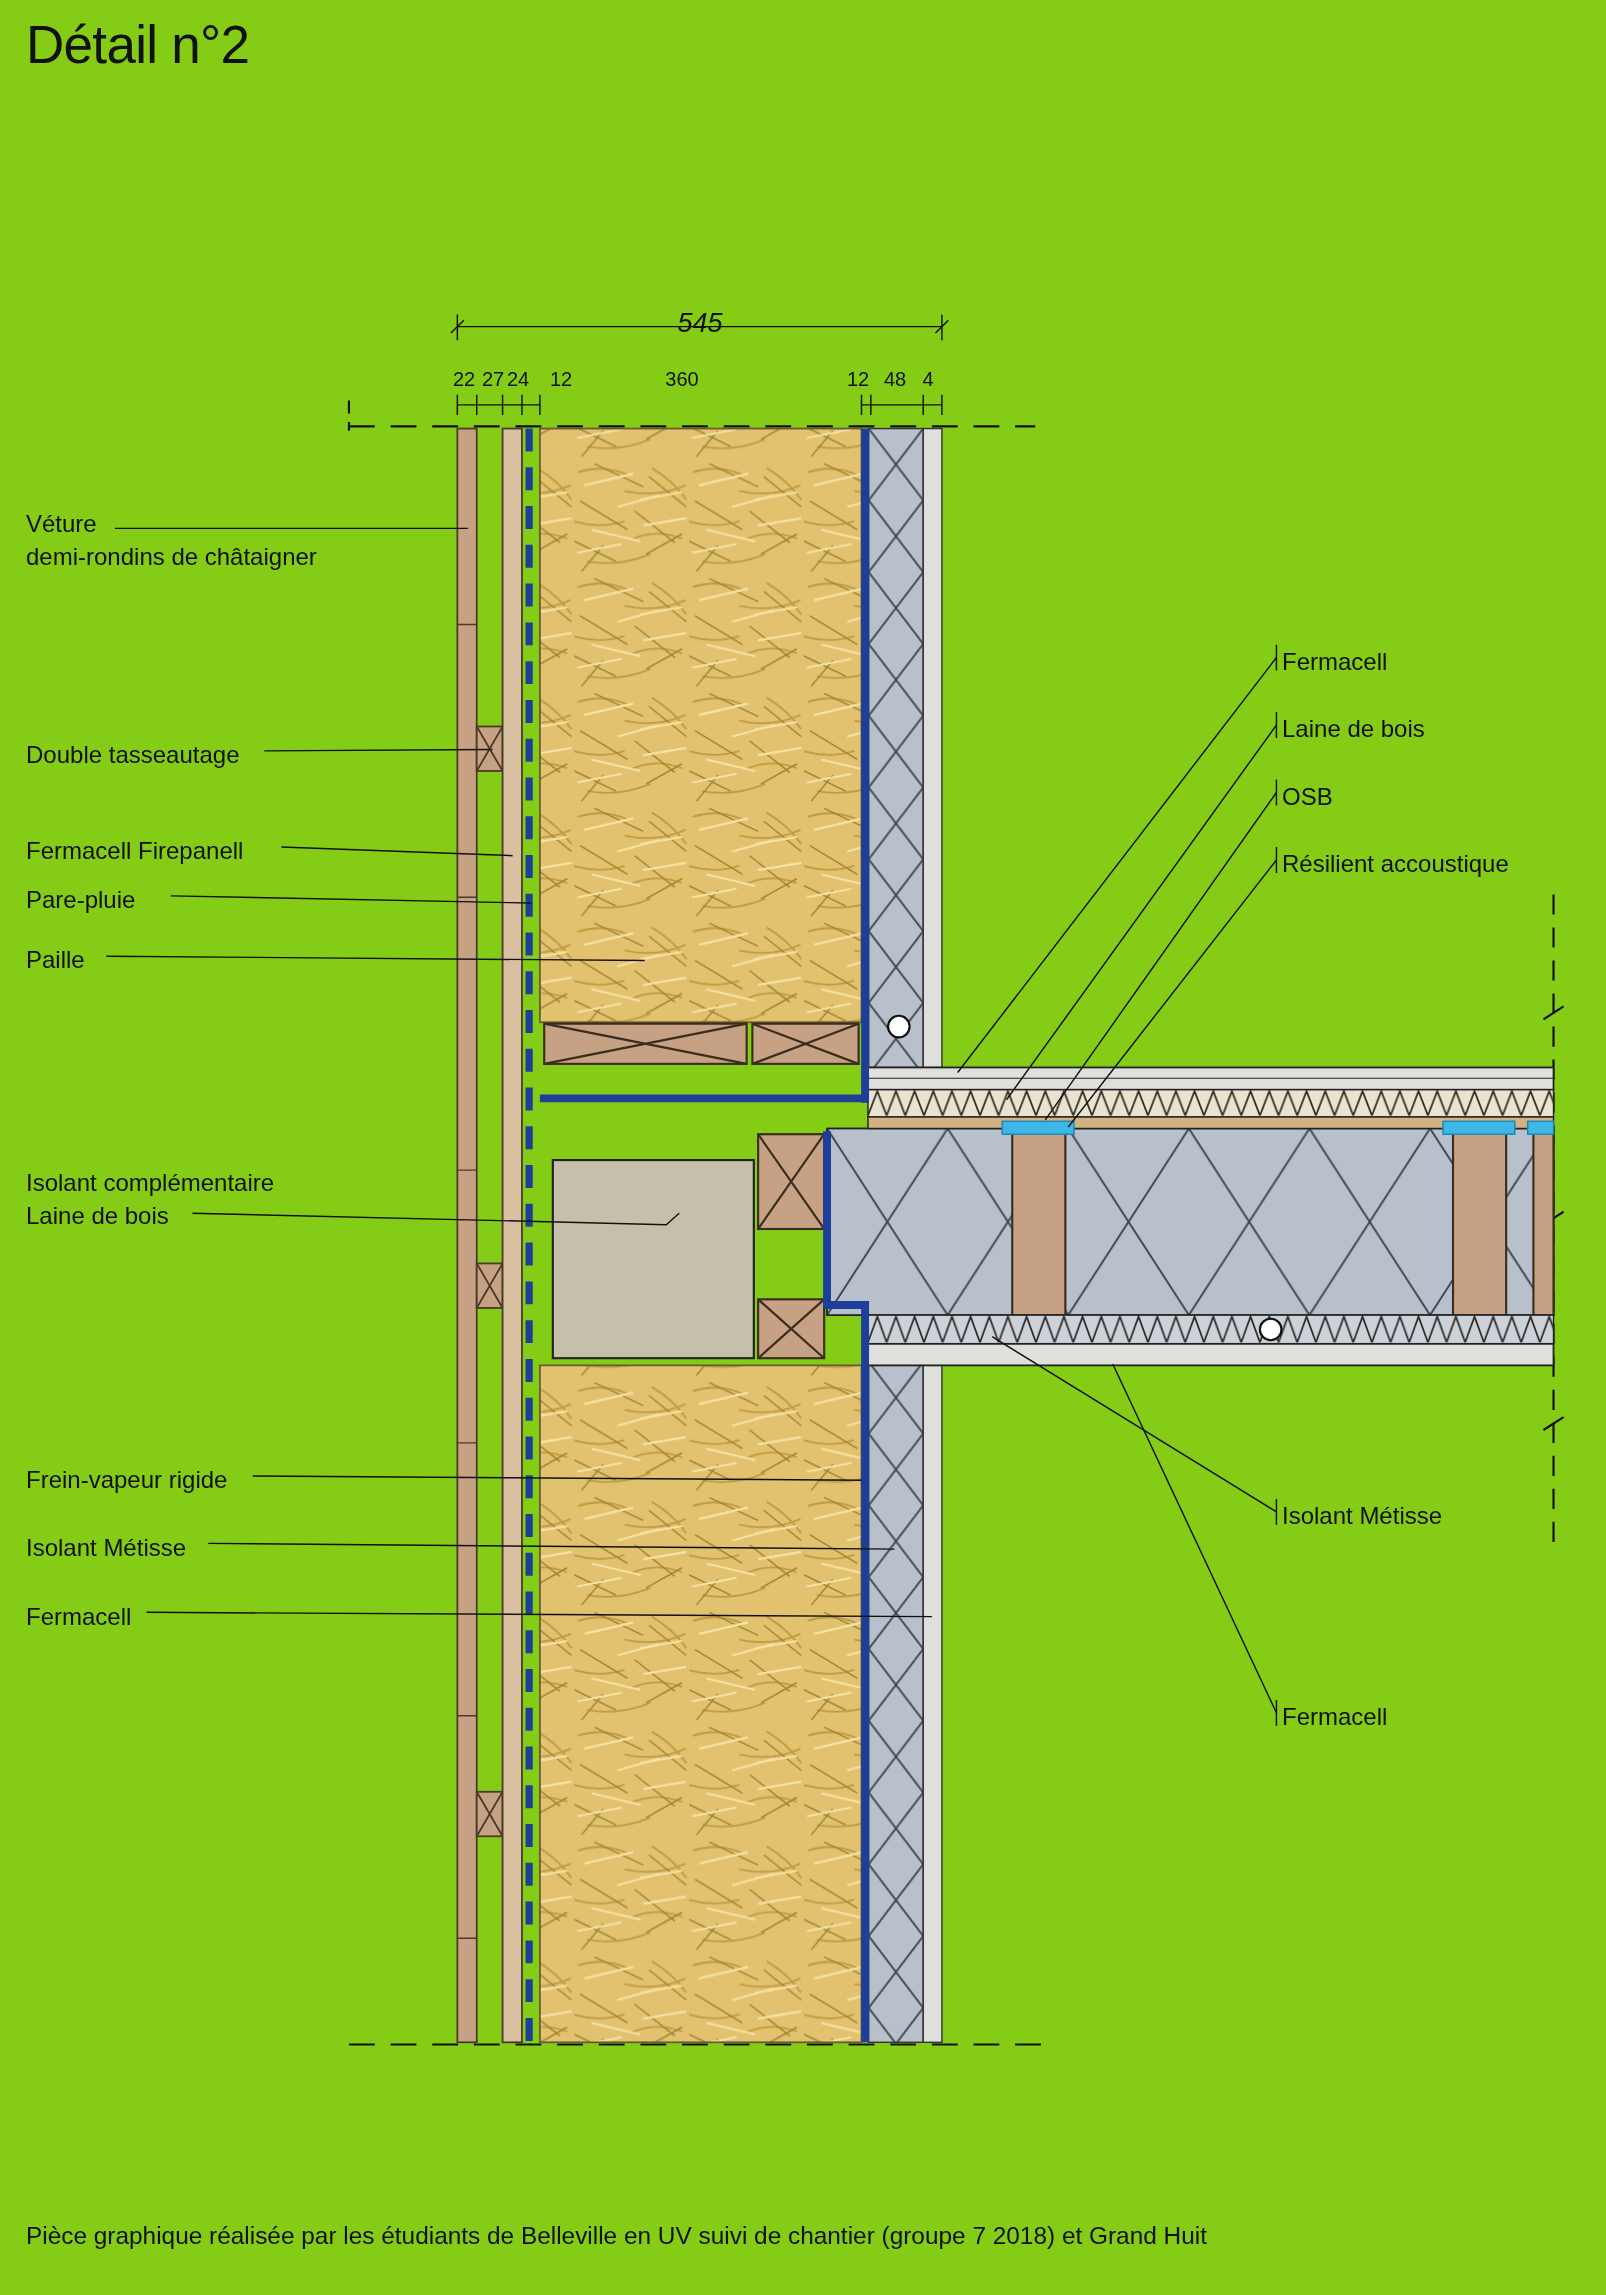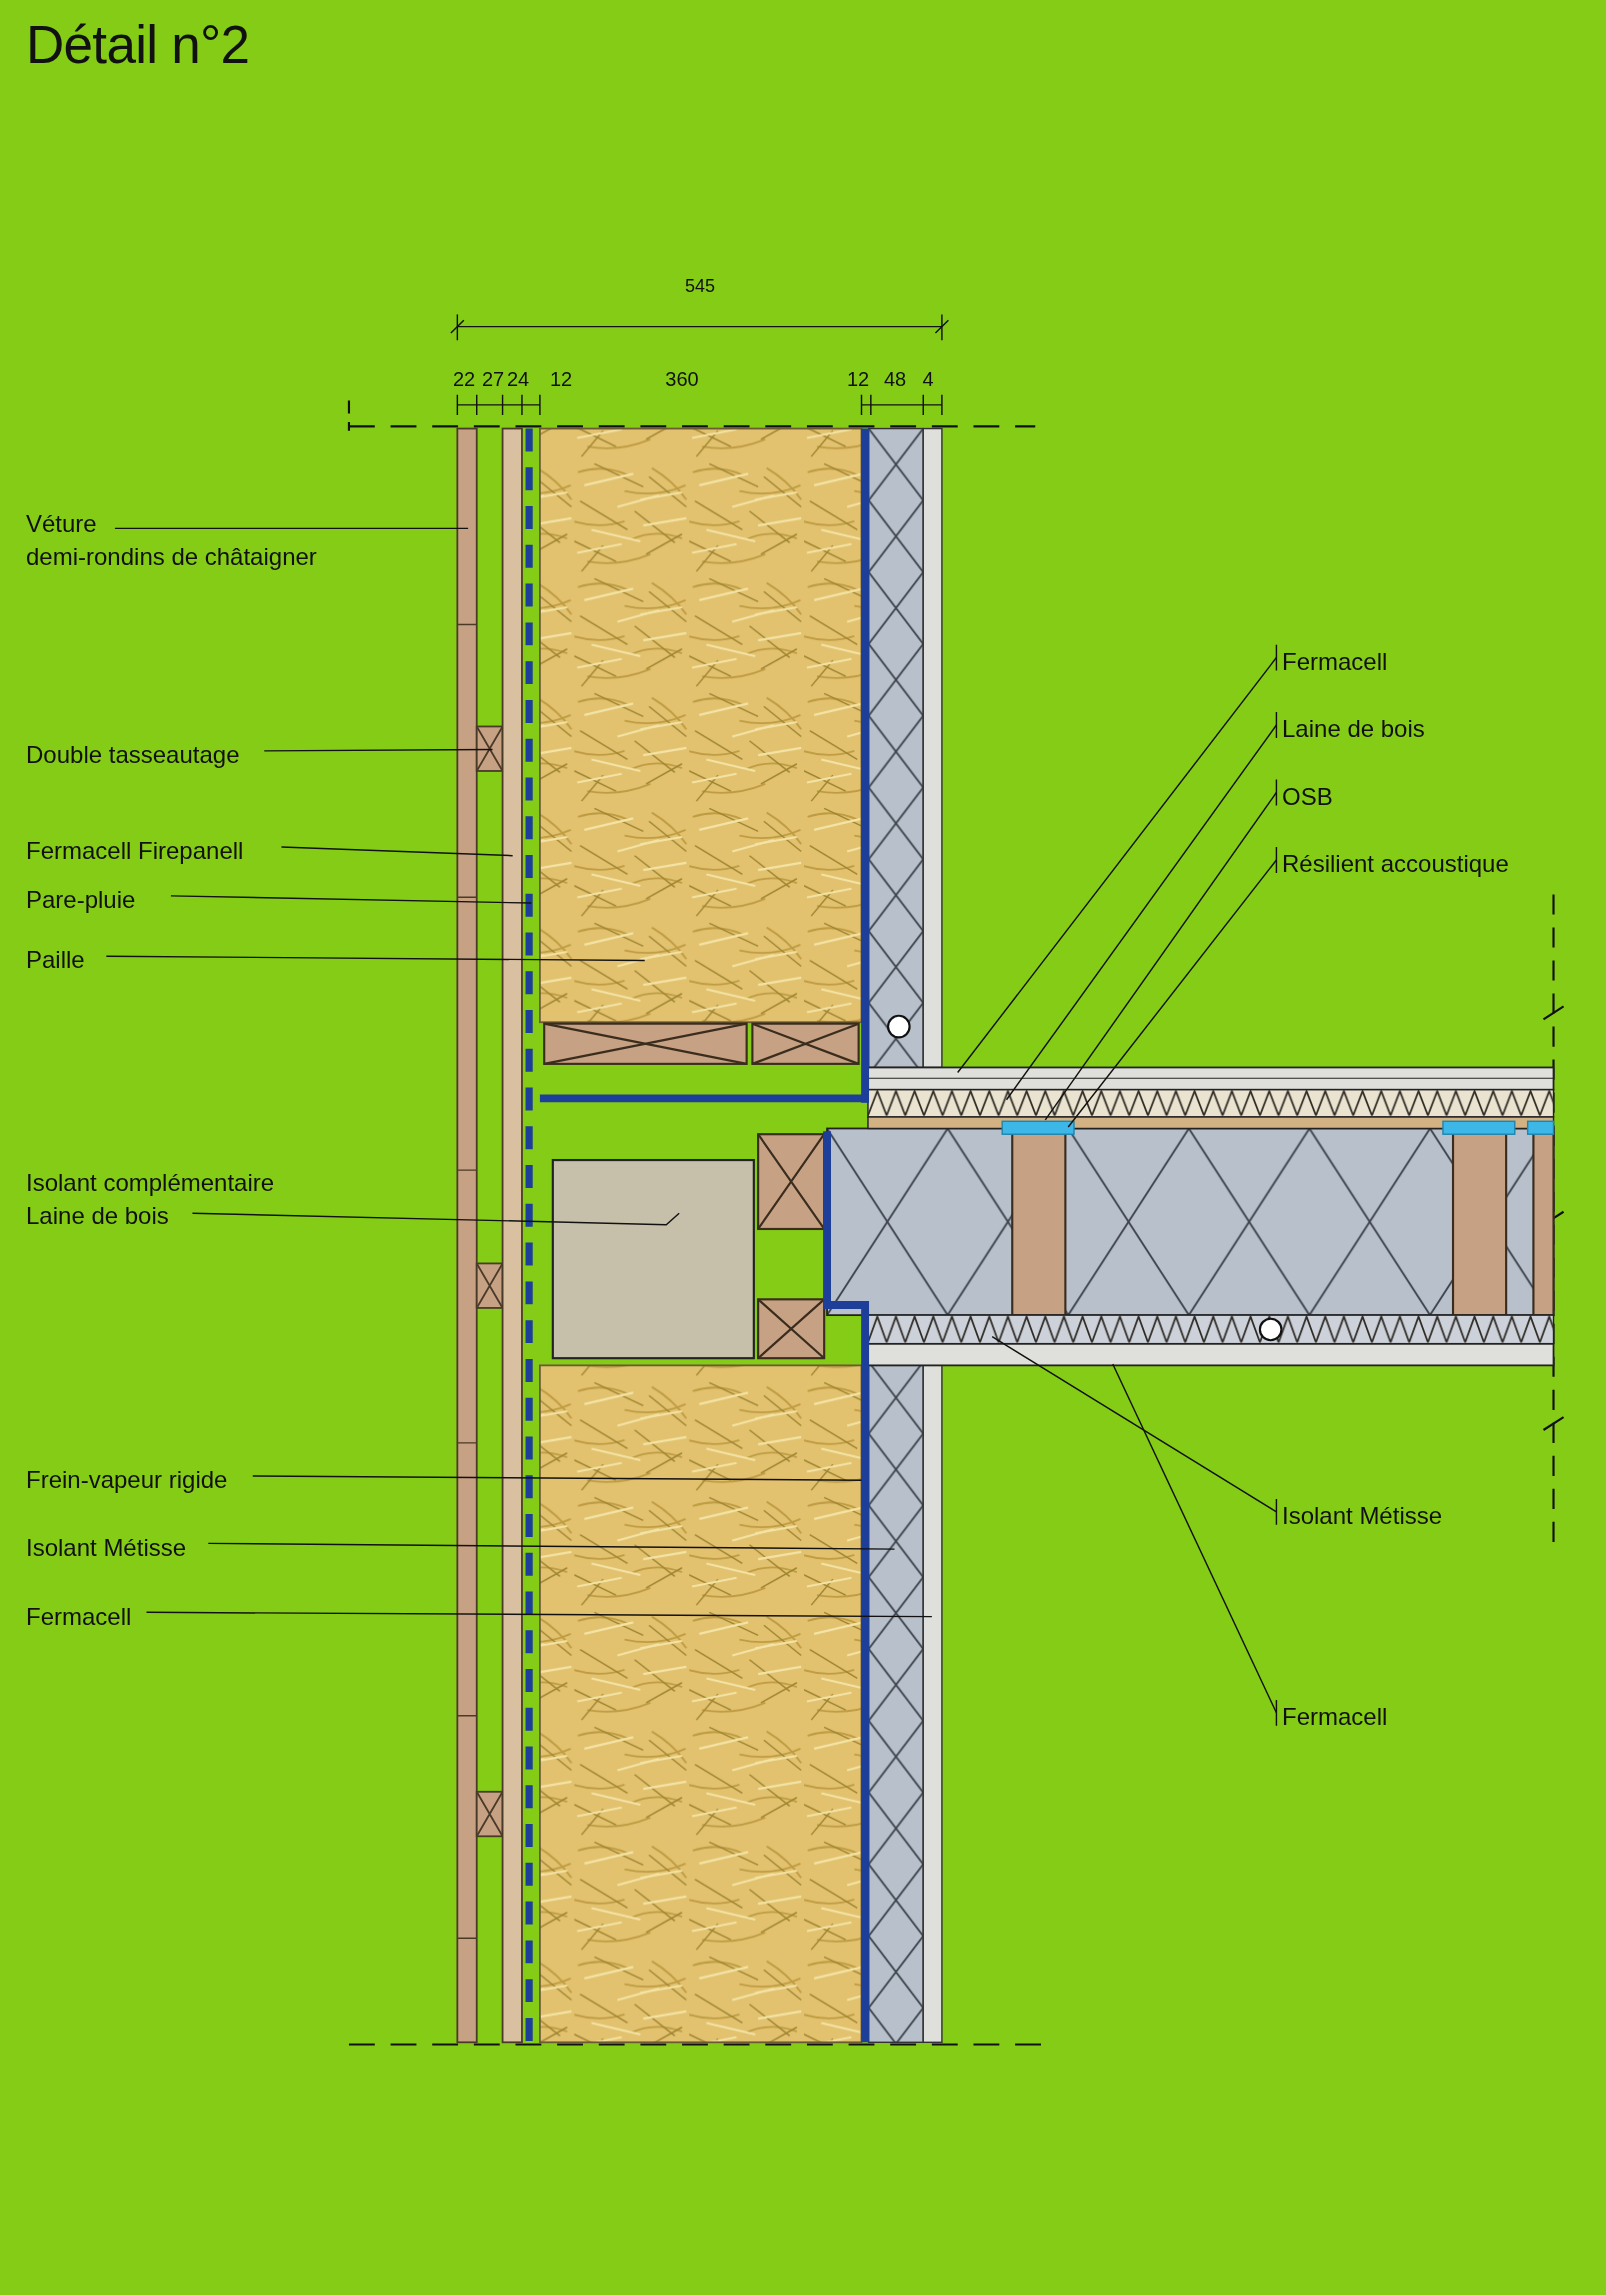--- a/index.html
+++ b/index.html
@@ -19,23 +19,24 @@
   .subtitle{
     position:absolute;left:26px;top:73px;
     font-size:30px;font-weight:400;
   }
   .label{
     position:absolute;
     font-size:24px;line-height:1.38;
     white-space:pre-line;
   }
   .dim-total{
-    position:absolute;top:276px;left:700px;
+    position:absolute;top:308px;left:700px;
     transform:translateX(-50%);
-    font-size:18px;
+    font-size:27px;
+    font-style:italic;
   }
   .dim-seg{
     position:absolute;top:368px;
     transform:translateX(-50%);
     font-size:20px;
   }
   .caption{
     position:absolute;left:26px;top:2222px;
     font-size:24.4px;
   }
@@ -241,14 +242,15 @@
   <div class="label" style="left:26px;top:1531px">Isolant Métisse</div>
   <div class="label" style="left:26px;top:1600px">Fermacell</div>
 
   <div class="label" style="left:1282px;top:645px">Fermacell</div>
   <div class="label" style="left:1282px;top:712px">Laine de bois</div>
   <div class="label" style="left:1282px;top:780px">OSB</div>
   <div class="label" style="left:1282px;top:847px">Résilient accoustique</div>
   <div class="label" style="left:1282px;top:1499px">Isolant Métisse</div>
   <div class="label" style="left:1282px;top:1700px">Fermacell</div>
 
+  <div class="caption">Pièce graphique réalisée par les étudiants de Belleville en UV suivi de chantier (groupe 7 2018) et Grand Huit</div>
 </div>
 
 
 </body></html>

